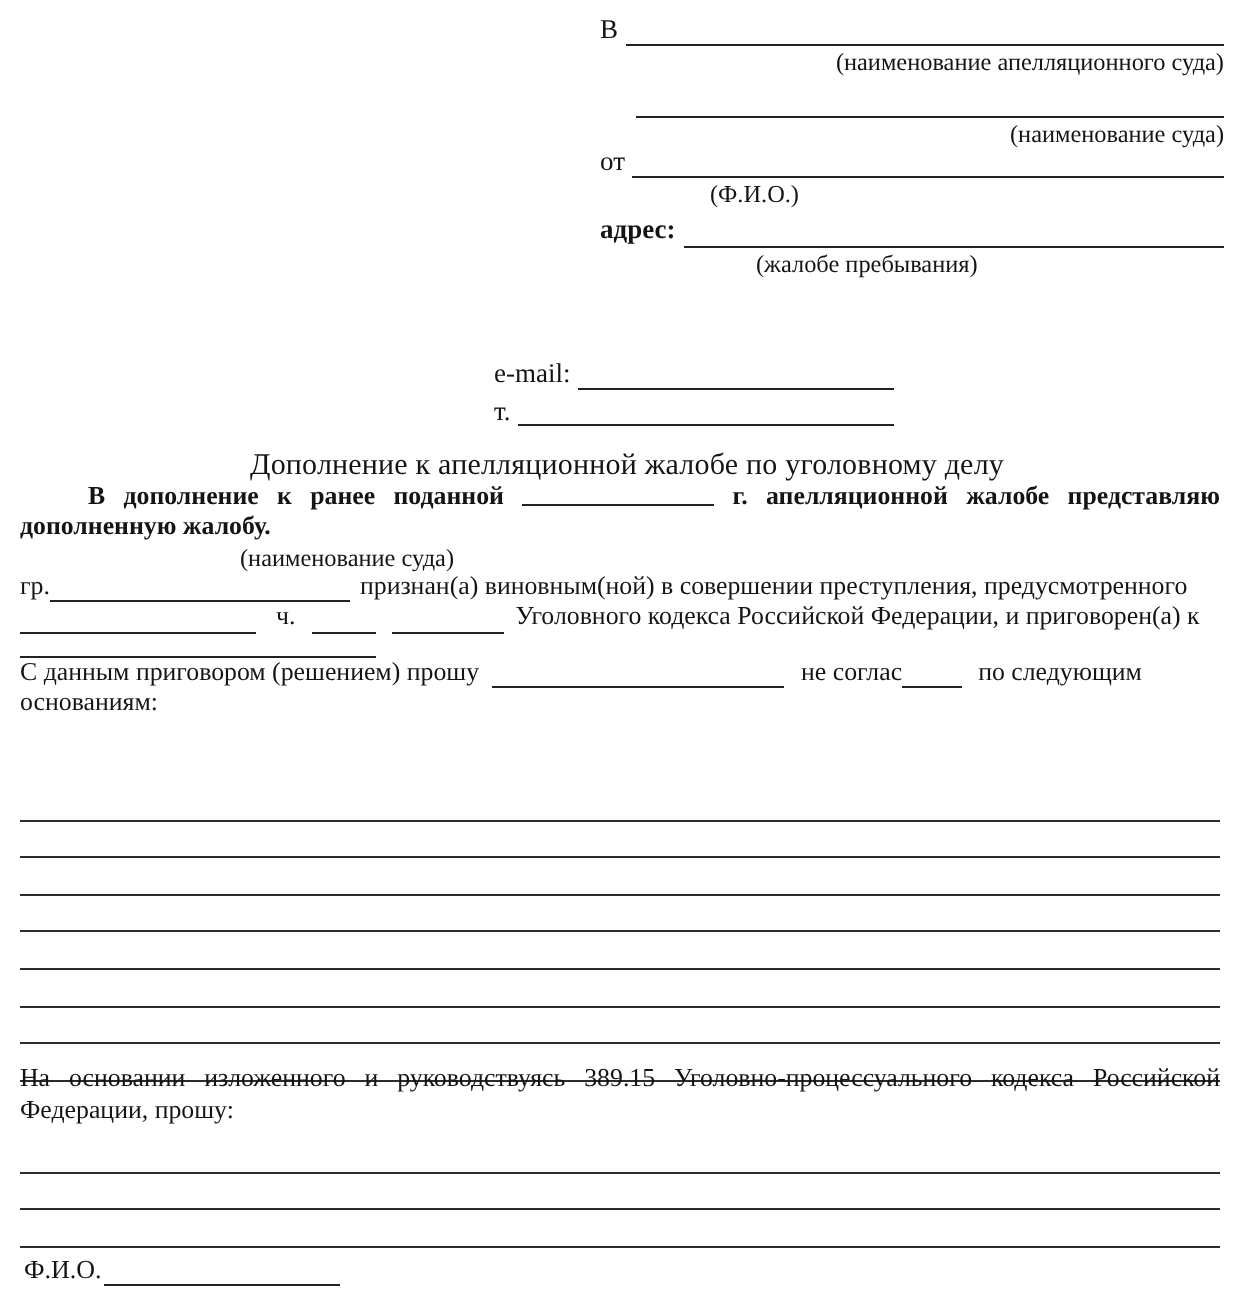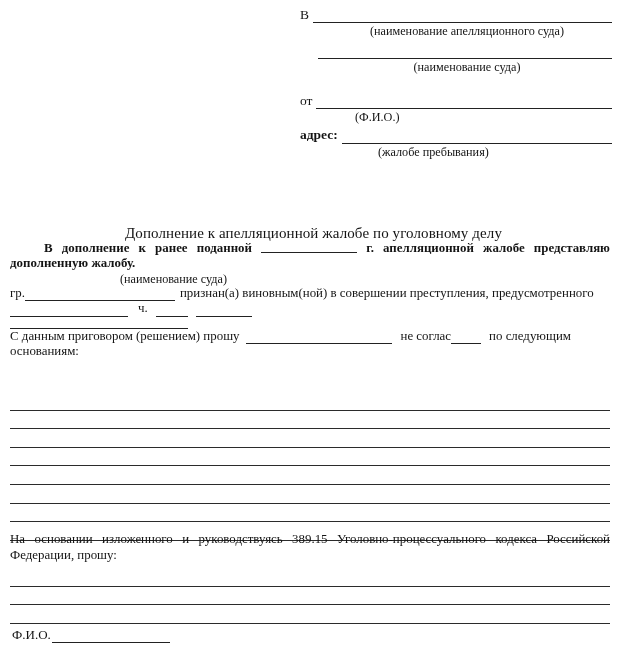--- a/index.html
+++ b/index.html
@@ -40,21 +40,21 @@
     font-size: 13.5px;
     padding-right: 4px;
     padding-bottom: 1px;
   }
   .hdr-line {
     flex: 1 1 auto;
     border-bottom: 1.2px solid #222;
     height: 13px;
   }
   .caption {
-    text-align: center;
+    text-align: right;
     font-size: 12.2px;
     line-height: 1.15;
     margin-top: 1px;
   }
   .caption-indent {
     padding-left: 22px;
   }
 
   
   .contact-block {
@@ -179,33 +179,43 @@
       <span class="hdr-line"></span>
     </div>
     <div class="caption caption-indent">(наименование апелляционного суда)</div>
 
     <div class="hdr-row" style="margin-top:7px;">
       <span class="hdr-label" style="width:14px;"></span>
       <span class="hdr-line"></span>
     </div>
     <div class="caption caption-indent">(наименование суда)</div>
 
-    <div class="hdr-row" style="margin-top:20px;">
+    <div class="hdr-row" style="">
       <span class="hdr-label">от</span>
       <span class="hdr-line"></span>
     </div>
     <div class="caption" style="text-align:left;padding-left:55px;">(Ф.И.О.)</div>
 
     <div class="hdr-row" style="margin-top:4px;font-weight:bold;">
       <span class="hdr-label">адрес:</span>
       <span class="hdr-line"></span>
     </div>
     <div class="caption" style="text-align:left;padding-left:78px;">(жалобе пребывания)</div>
   </div>
 
+  <div class="contact-block">
+    <div class="contact-row">
+      <span class="hdr-label">e-mail:</span>
+      <span class="hdr-line"></span>
+    </div>
+    <div class="contact-row">
+      <span class="hdr-label">т.</span>
+      <span class="hdr-line"></span>
+    </div>
+  </div>
 
   <div class="doc-title">Дополнение к апелляционной жалобе по уголовному делу</div>
 
   <div class="body-area">
 
     <div class="just indent" style="text-align-last:left;font-weight:bold;">
       <span>В дополнение к ранее поданной</span>
       <span class="inline-line" style="width:96px;"></span>
       <span>г. апелляционной жалобе представляю дополненную жалобу.</span>
     </div>
@@ -217,20 +227,21 @@
       <span>гр.</span>
       <span class="inline-line" style="width:150px;"></span>
       <span style="margin-left:5px;">признан(а) виновным(ной) в совершении преступления, предусмотренного</span>
     </div>
 
     <div class="row-flex">
       <span class="inline-line" style="width:118px;"></span>
       <span style="margin-left:10px;">ч.</span>
       <span class="inline-line" style="width:32px;margin-left:8px;"></span>
       <span class="inline-line" style="width:56px;margin-left:8px;"></span>
+      <span style="margin-left:6px;">Уголовного кодекса Российской Федерации, и приговорен(а) к</span>
     </div>
 
     <div class="row-flex">
       <span class="inline-line" style="width:178px;"></span>
     </div>
 
     <div class="row-flex">
       <span>С данным приговором (решением) прошу</span>
       <span class="inline-line" style="width:146px;margin-left:6px;"></span>
       <span style="margin-left:9px;">не соглас</span>

